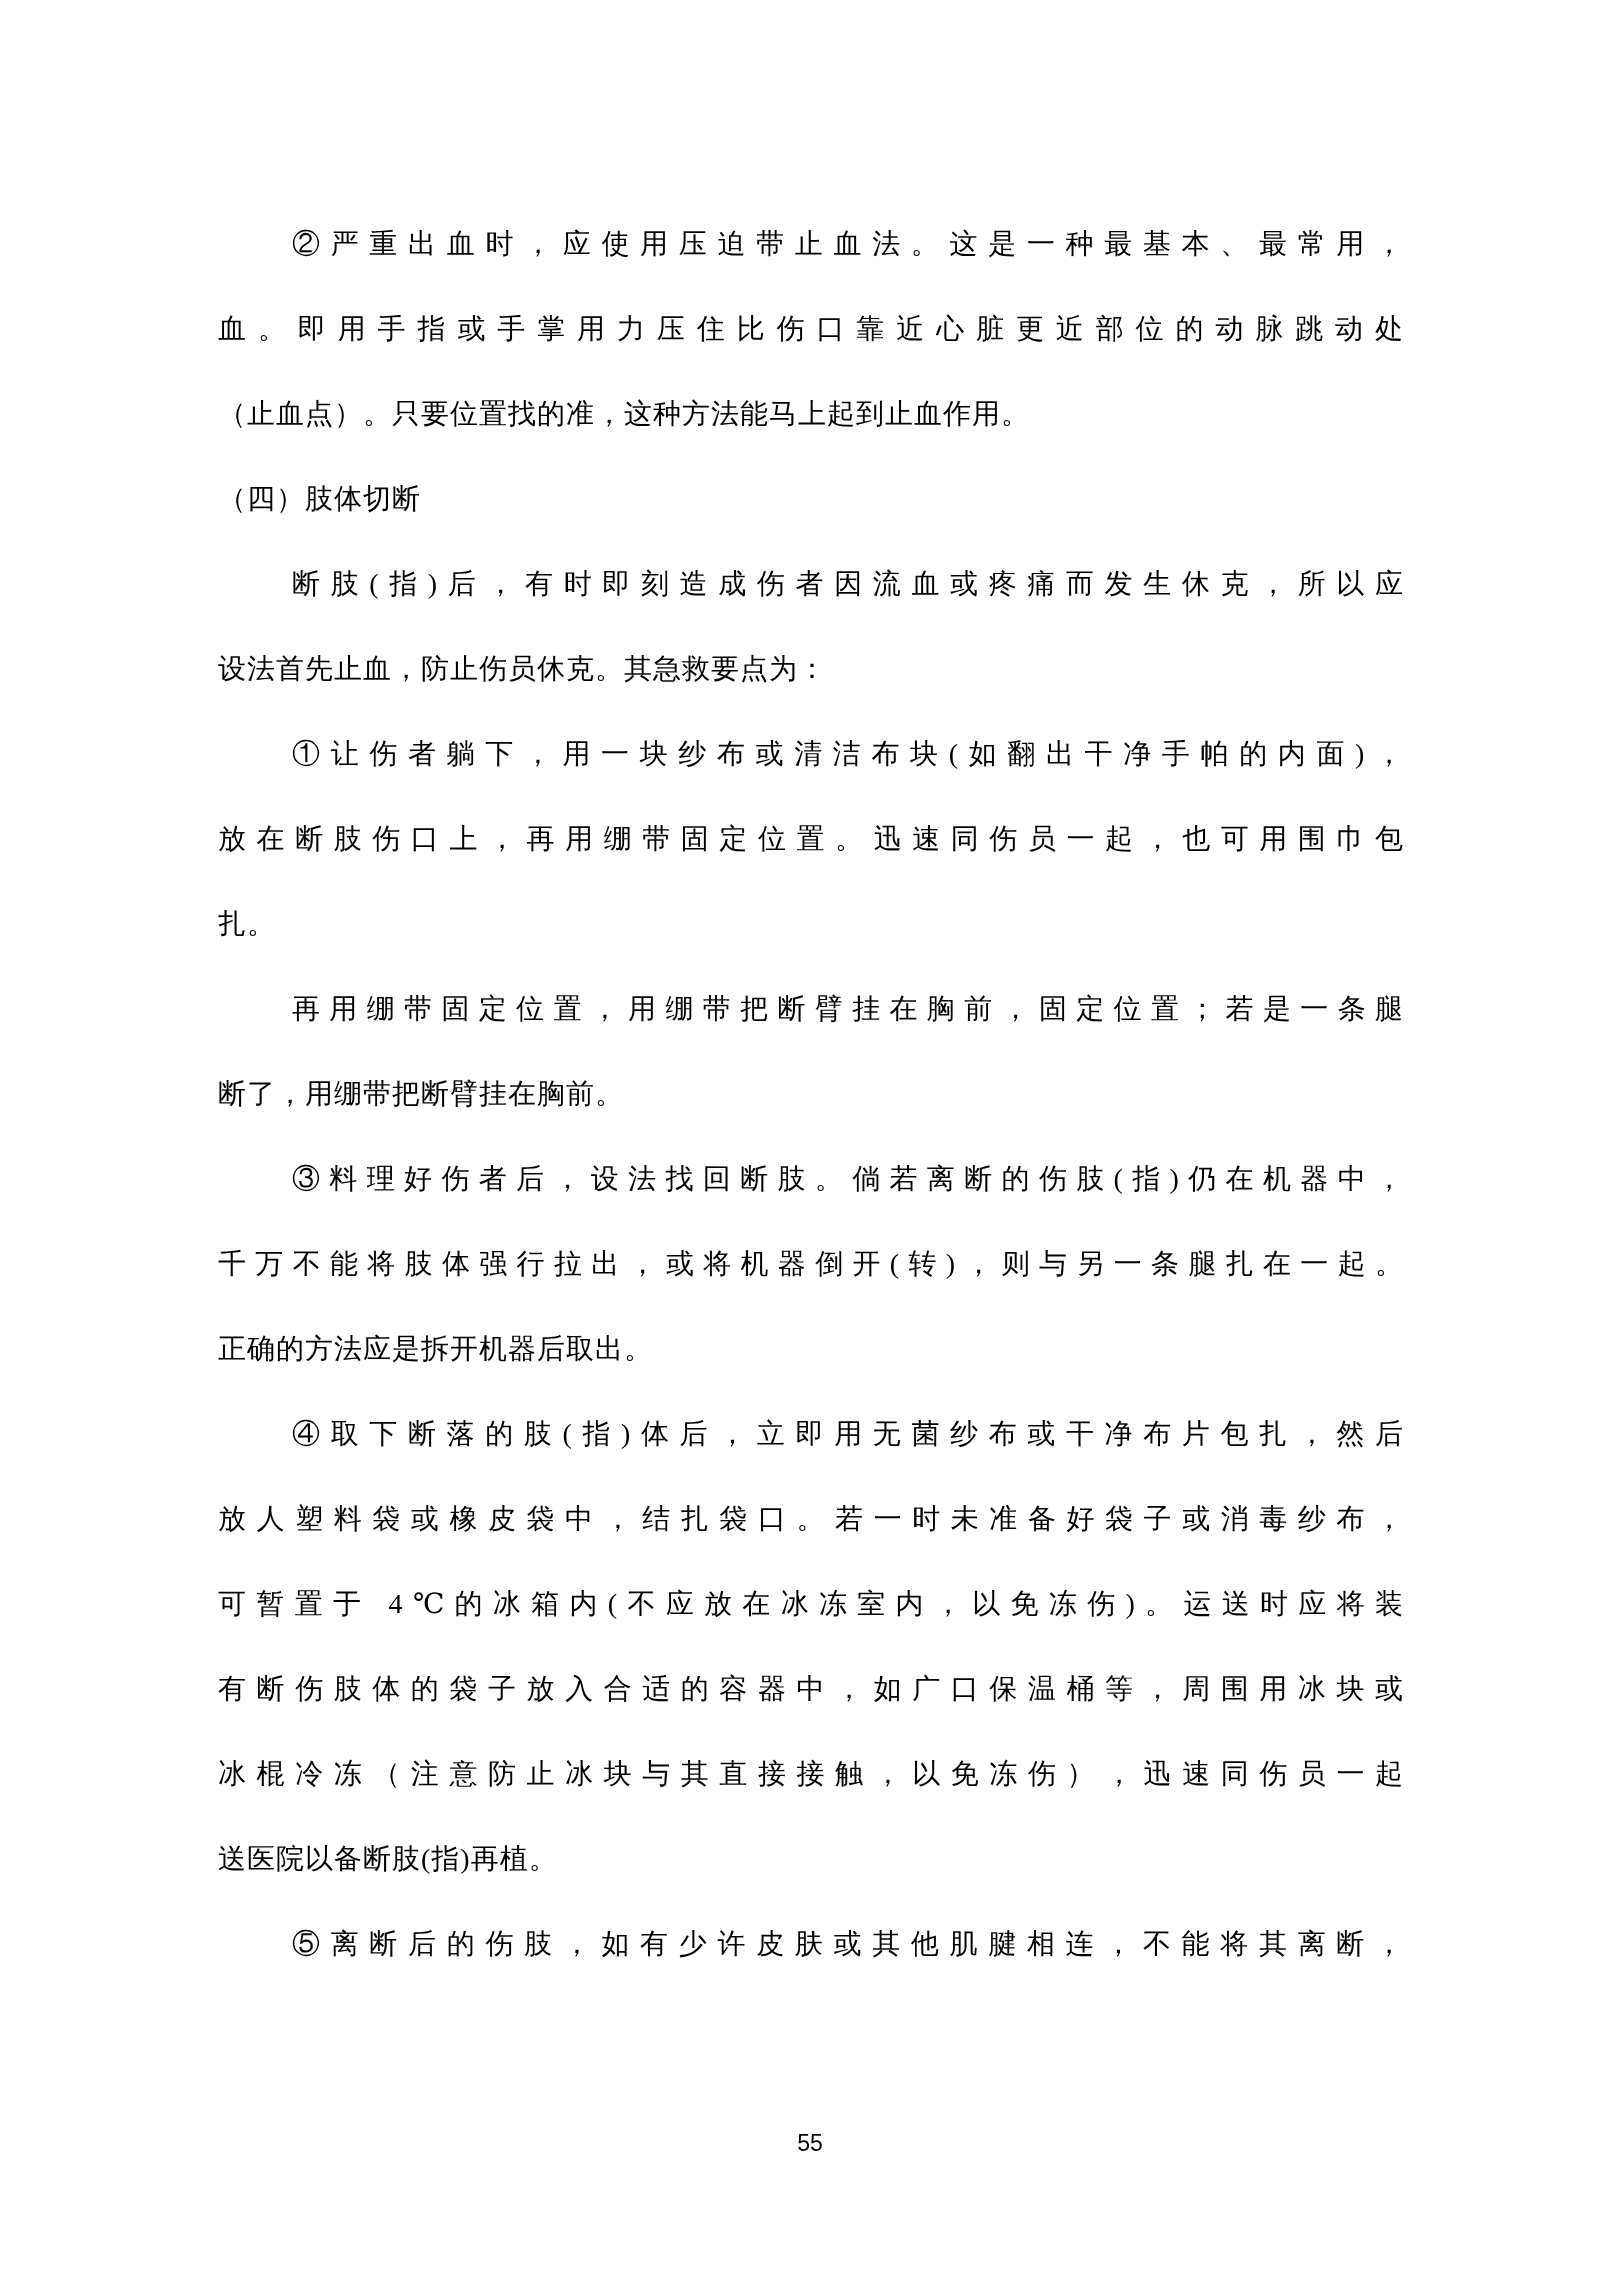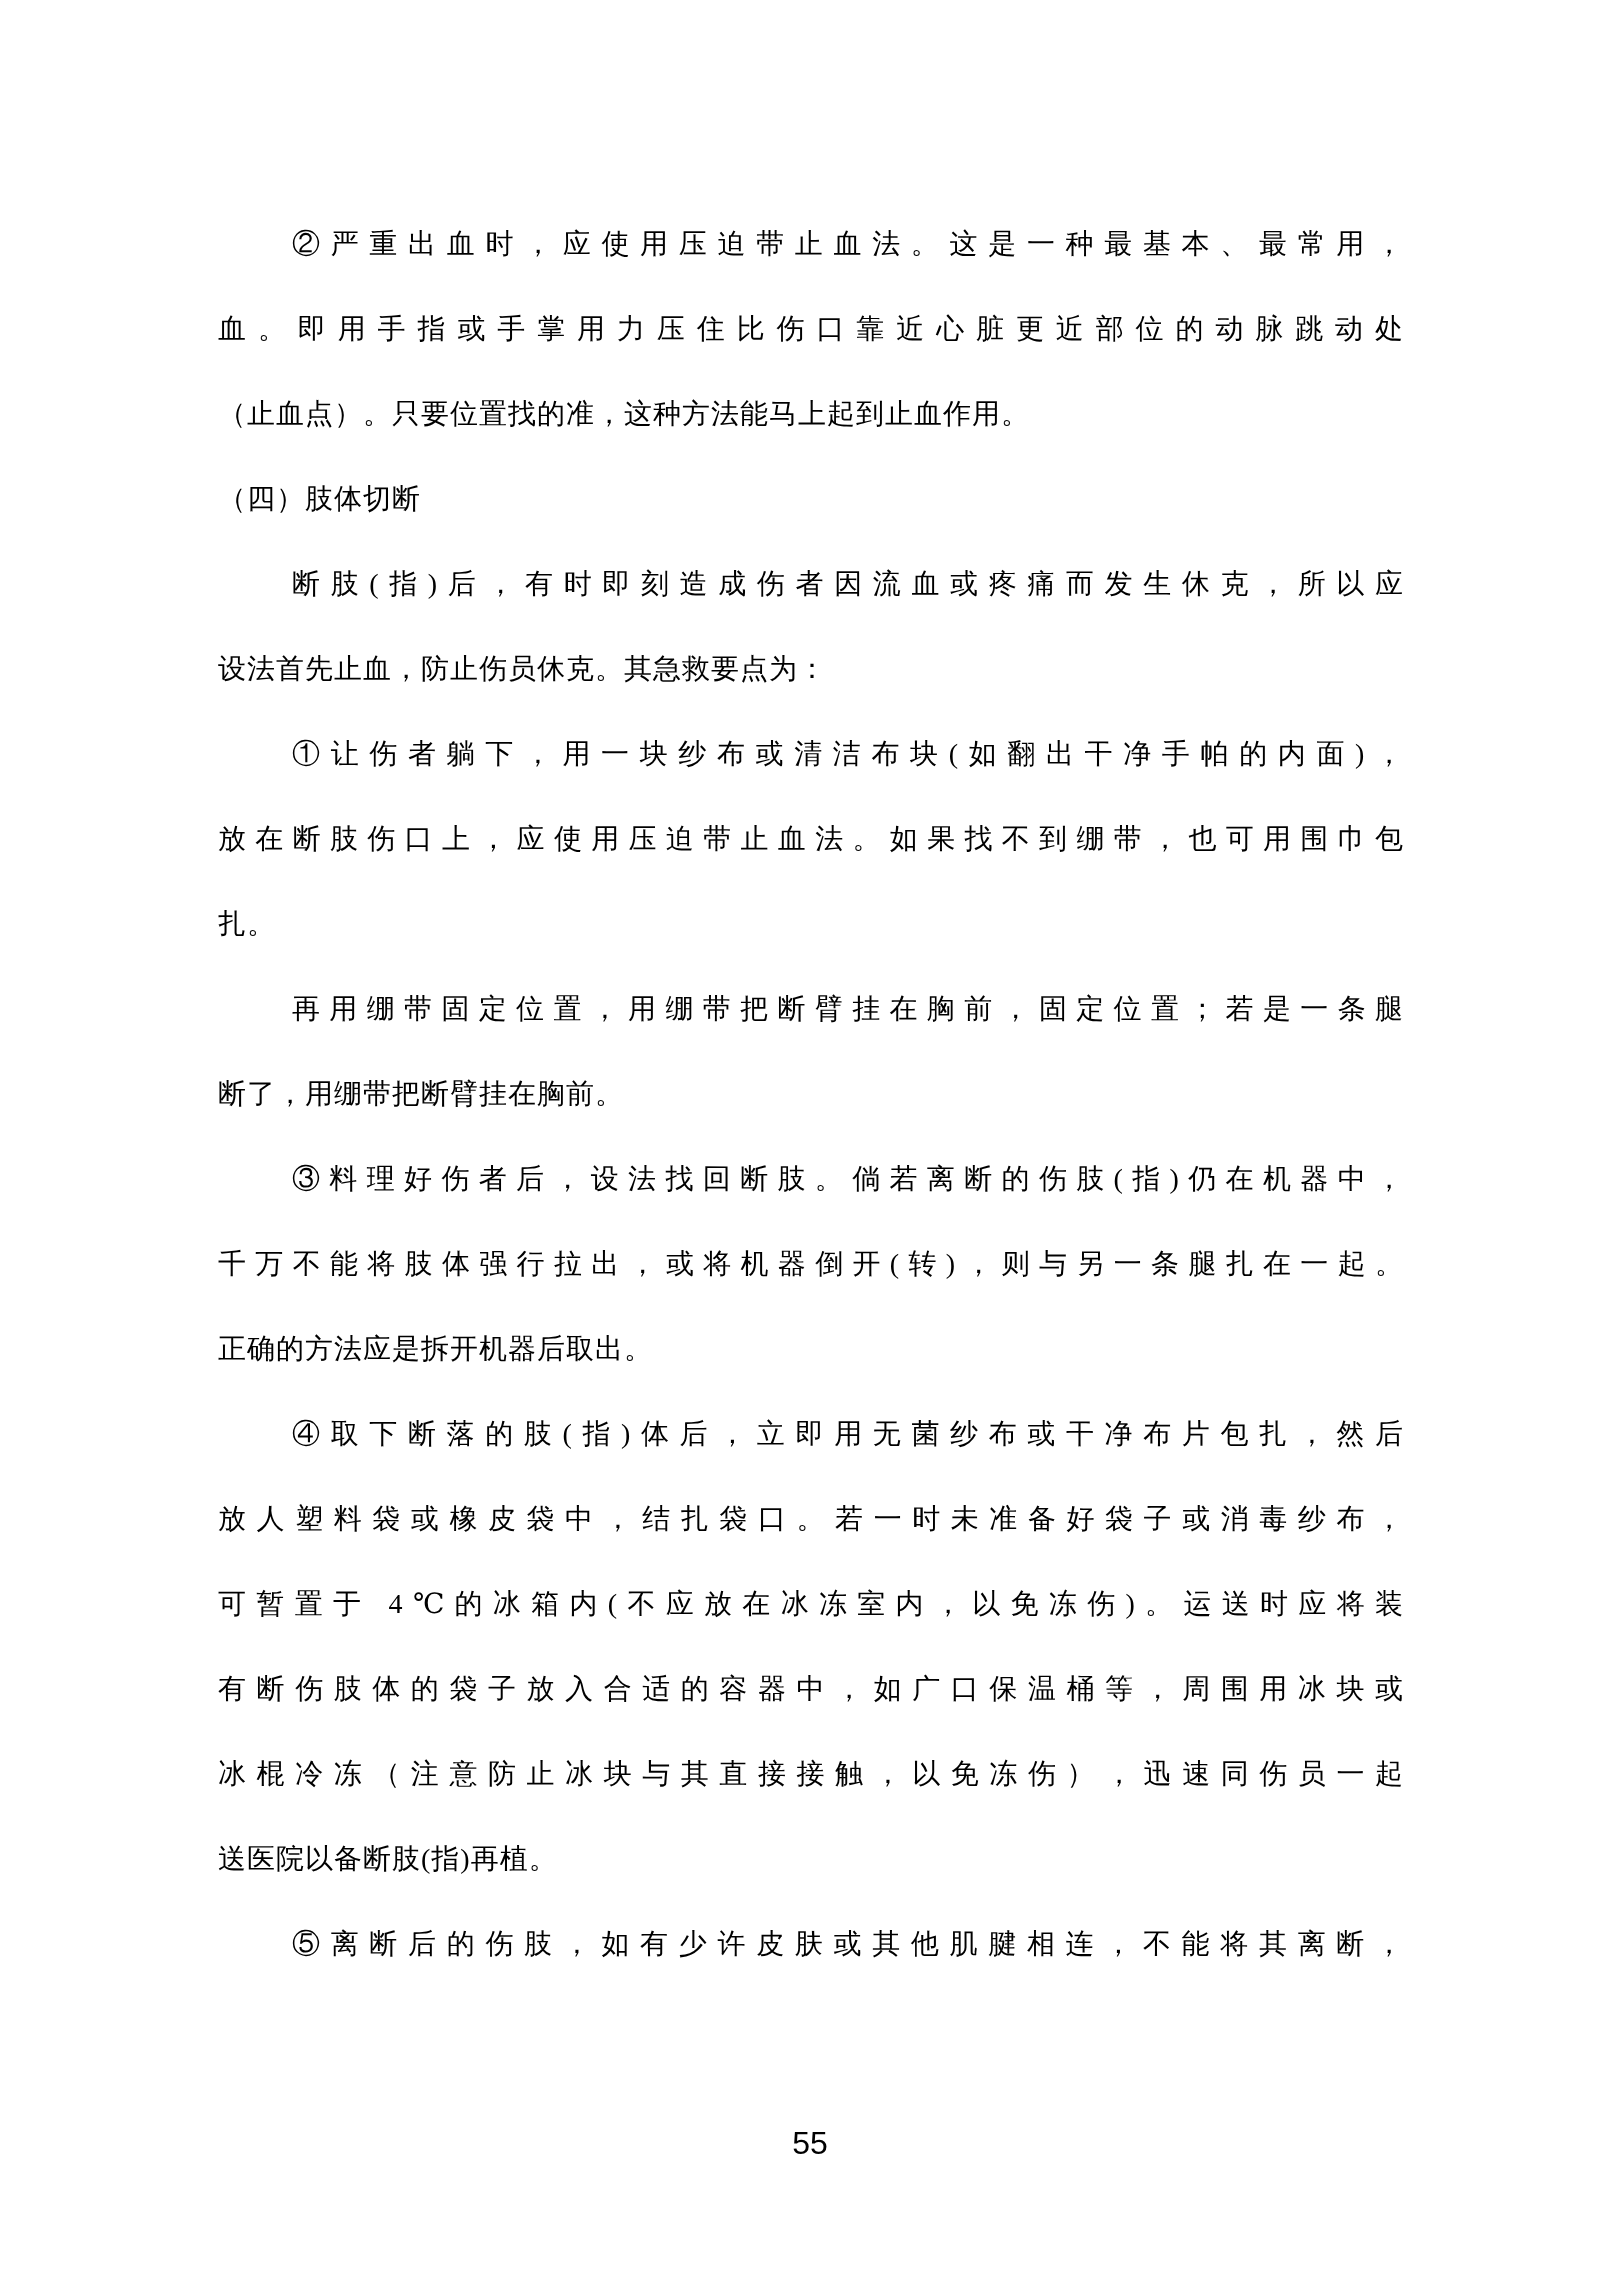--- a/index.html
+++ b/index.html
@@ -47,39 +47,39 @@
   }
   .footer {
     position: absolute;
     left: 0;
     top: 2127px;
     width: 1620px;
     text-align: center;
   }
   .page-number {
     font-family: "Liberation Sans", "DejaVu Sans", sans-serif;
-    font-size: 32px;
+    font-size: 23px;
     line-height: 33px;
     color: #000000;
   }
 </style>
 </head>
 <body>
 
 <div class="page">
 
   <div class="text-block" id="text-block">
       <div class="line indent justify">②严重出血时，应使用压迫带止血法。这是一种最基本、最常用，</div>
       <div class="line justify">血。即用手指或手掌用力压住比伤口靠近心脏更近部位的动脉跳动处</div>
       <div class="line">（止血点）。只要位置找的准，这种方法能马上起到止血作用。</div>
       <div class="line">（四）肢体切断</div>
       <div class="line indent justify">断肢(指)后，有时即刻造成伤者因流血或疼痛而发生休克，所以应</div>
       <div class="line">设法首先止血，防止伤员休克。其急救要点为：</div>
       <div class="line indent justify">①让伤者躺下，用一块纱布或清洁布块(如翻出干净手帕的内面)，</div>
-      <div class="line justify">放在断肢伤口上，应使用压迫带止血法。如果找不到绷带，也可用围巾包</div>
+      <div class="line justify">放在断肢伤口上，再用绷带固定位置。迅速同伤员一起，也可用围巾包</div>
       <div class="line">扎。</div>
       <div class="line indent justify">再用绷带固定位置，用绷带把断臂挂在胸前，固定位置；若是一条腿</div>
       <div class="line">断了，用绷带把断臂挂在胸前。</div>
       <div class="line indent justify">③料理好伤者后，设法找回断肢。倘若离断的伤肢(指)仍在机器中，</div>
       <div class="line justify">千万不能将肢体强行拉出，或将机器倒开(转)，则与另一条腿扎在一起。</div>
       <div class="line">正确的方法应是拆开机器后取出。</div>
       <div class="line indent justify">④取下断落的肢(指)体后，立即用无菌纱布或干净布片包扎，然后</div>
       <div class="line justify">放人塑料袋或橡皮袋中，结扎袋口。若一时未准备好袋子或消毒纱布，</div>
       <div class="line justify">可暂置于 4℃的冰箱内(不应放在冰冻室内，以免冻伤)。运送时应将装</div>
       <div class="line justify">有断伤肢体的袋子放入合适的容器中，如广口保温桶等，周围用冰块或</div>

